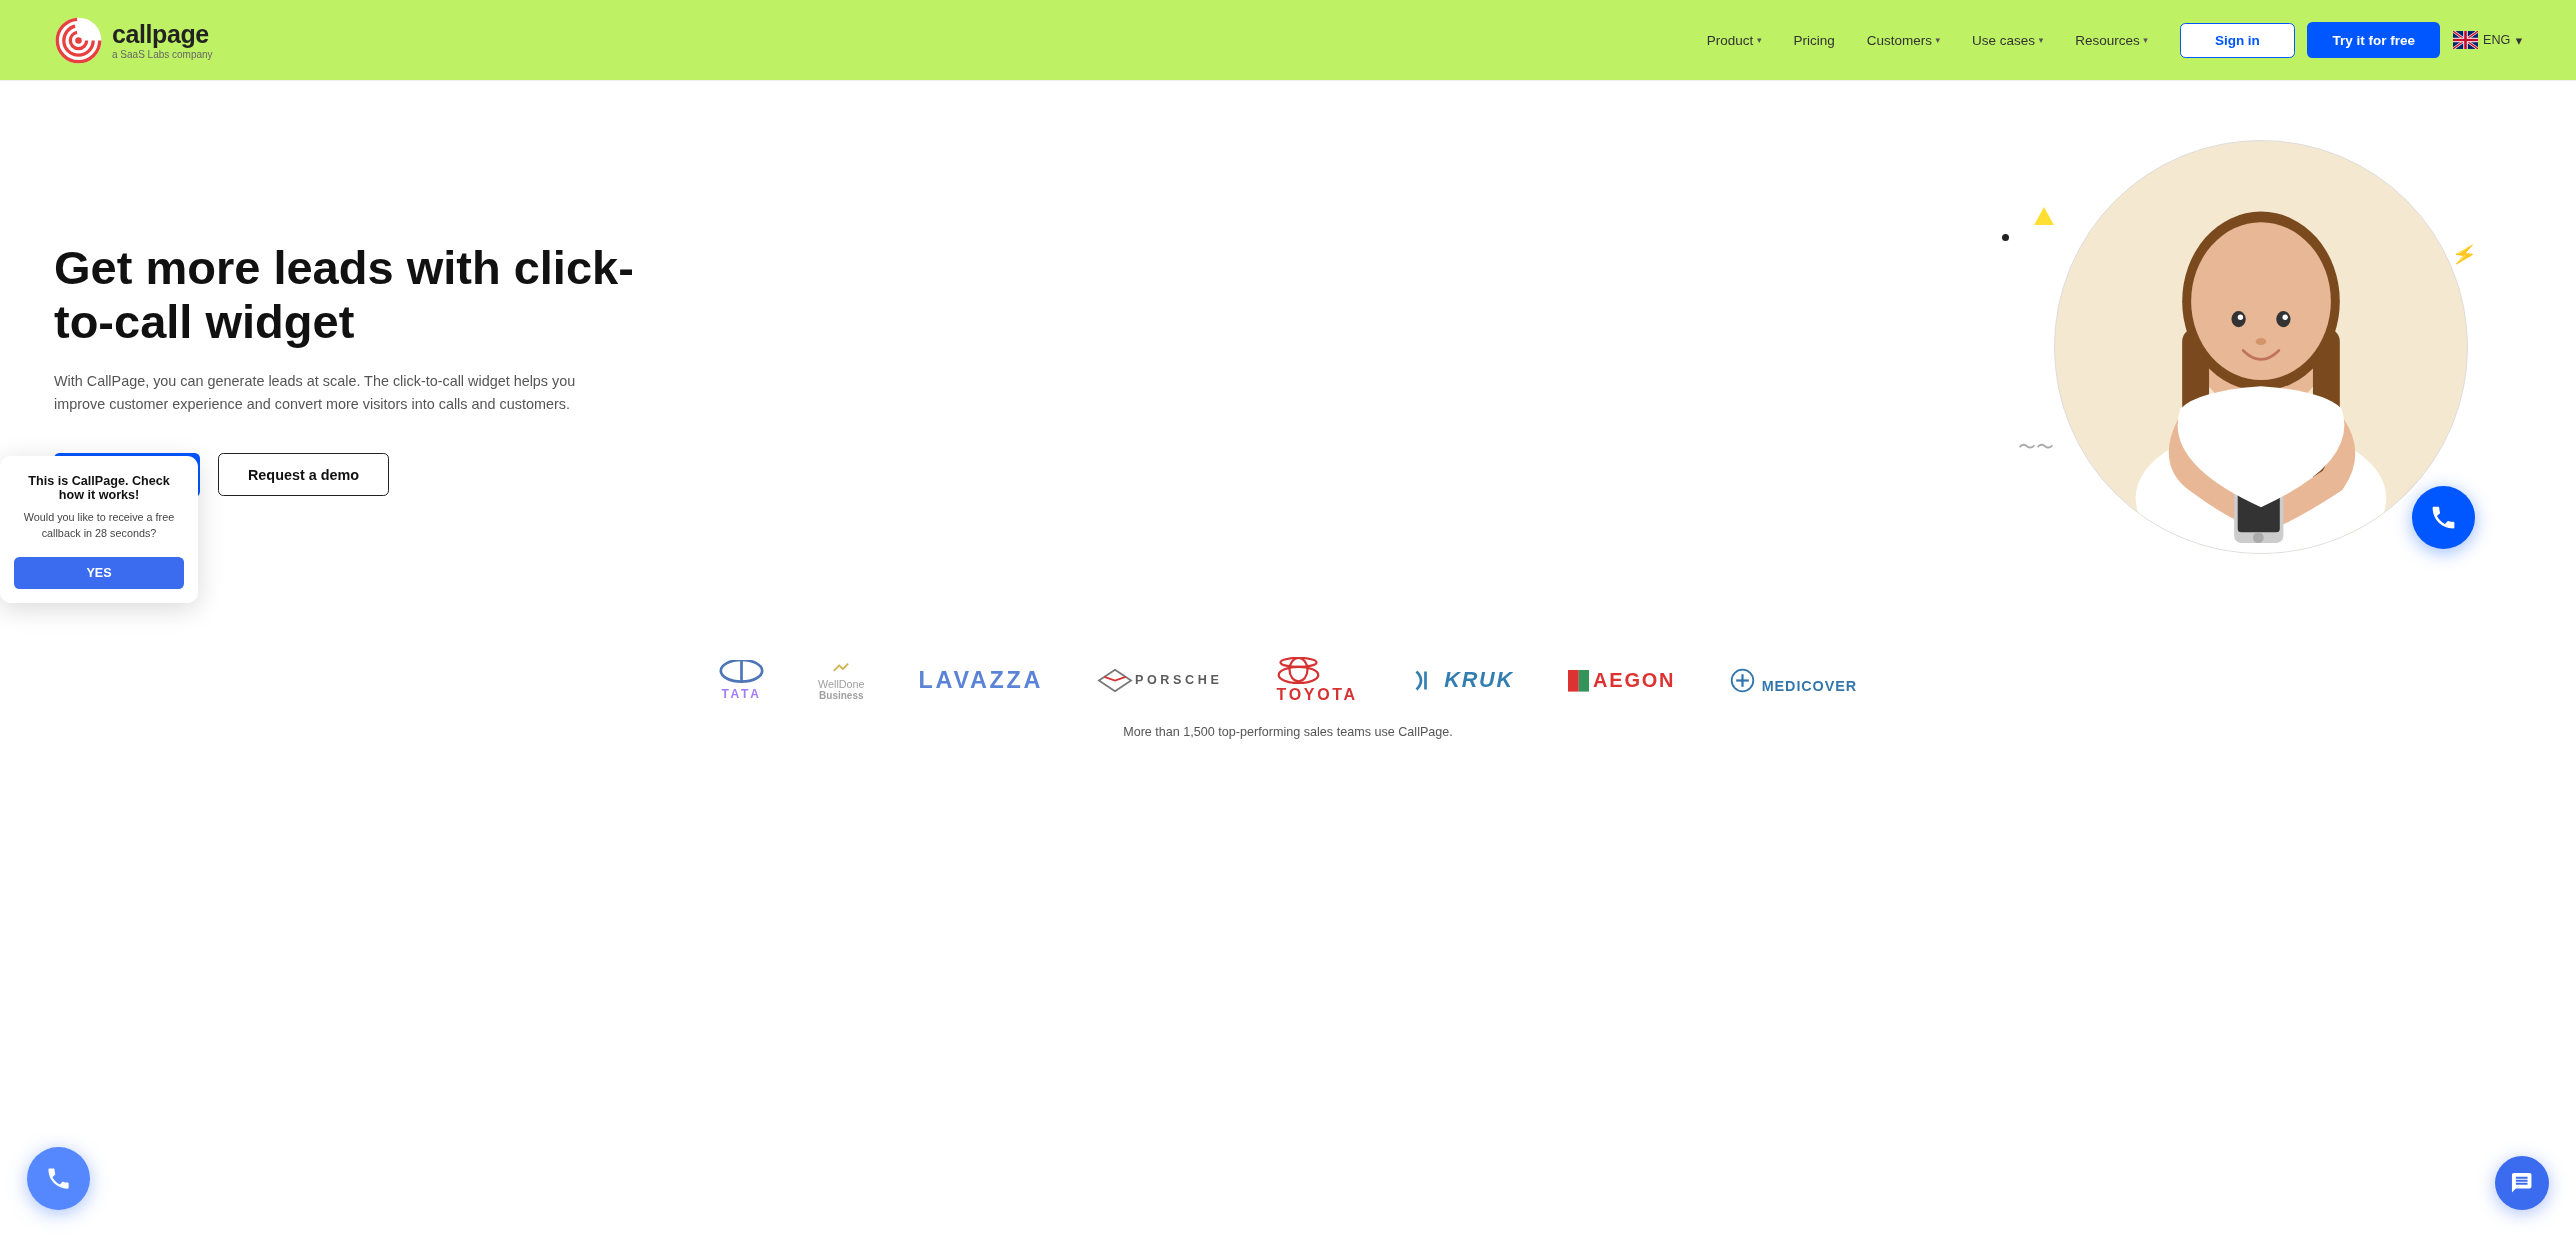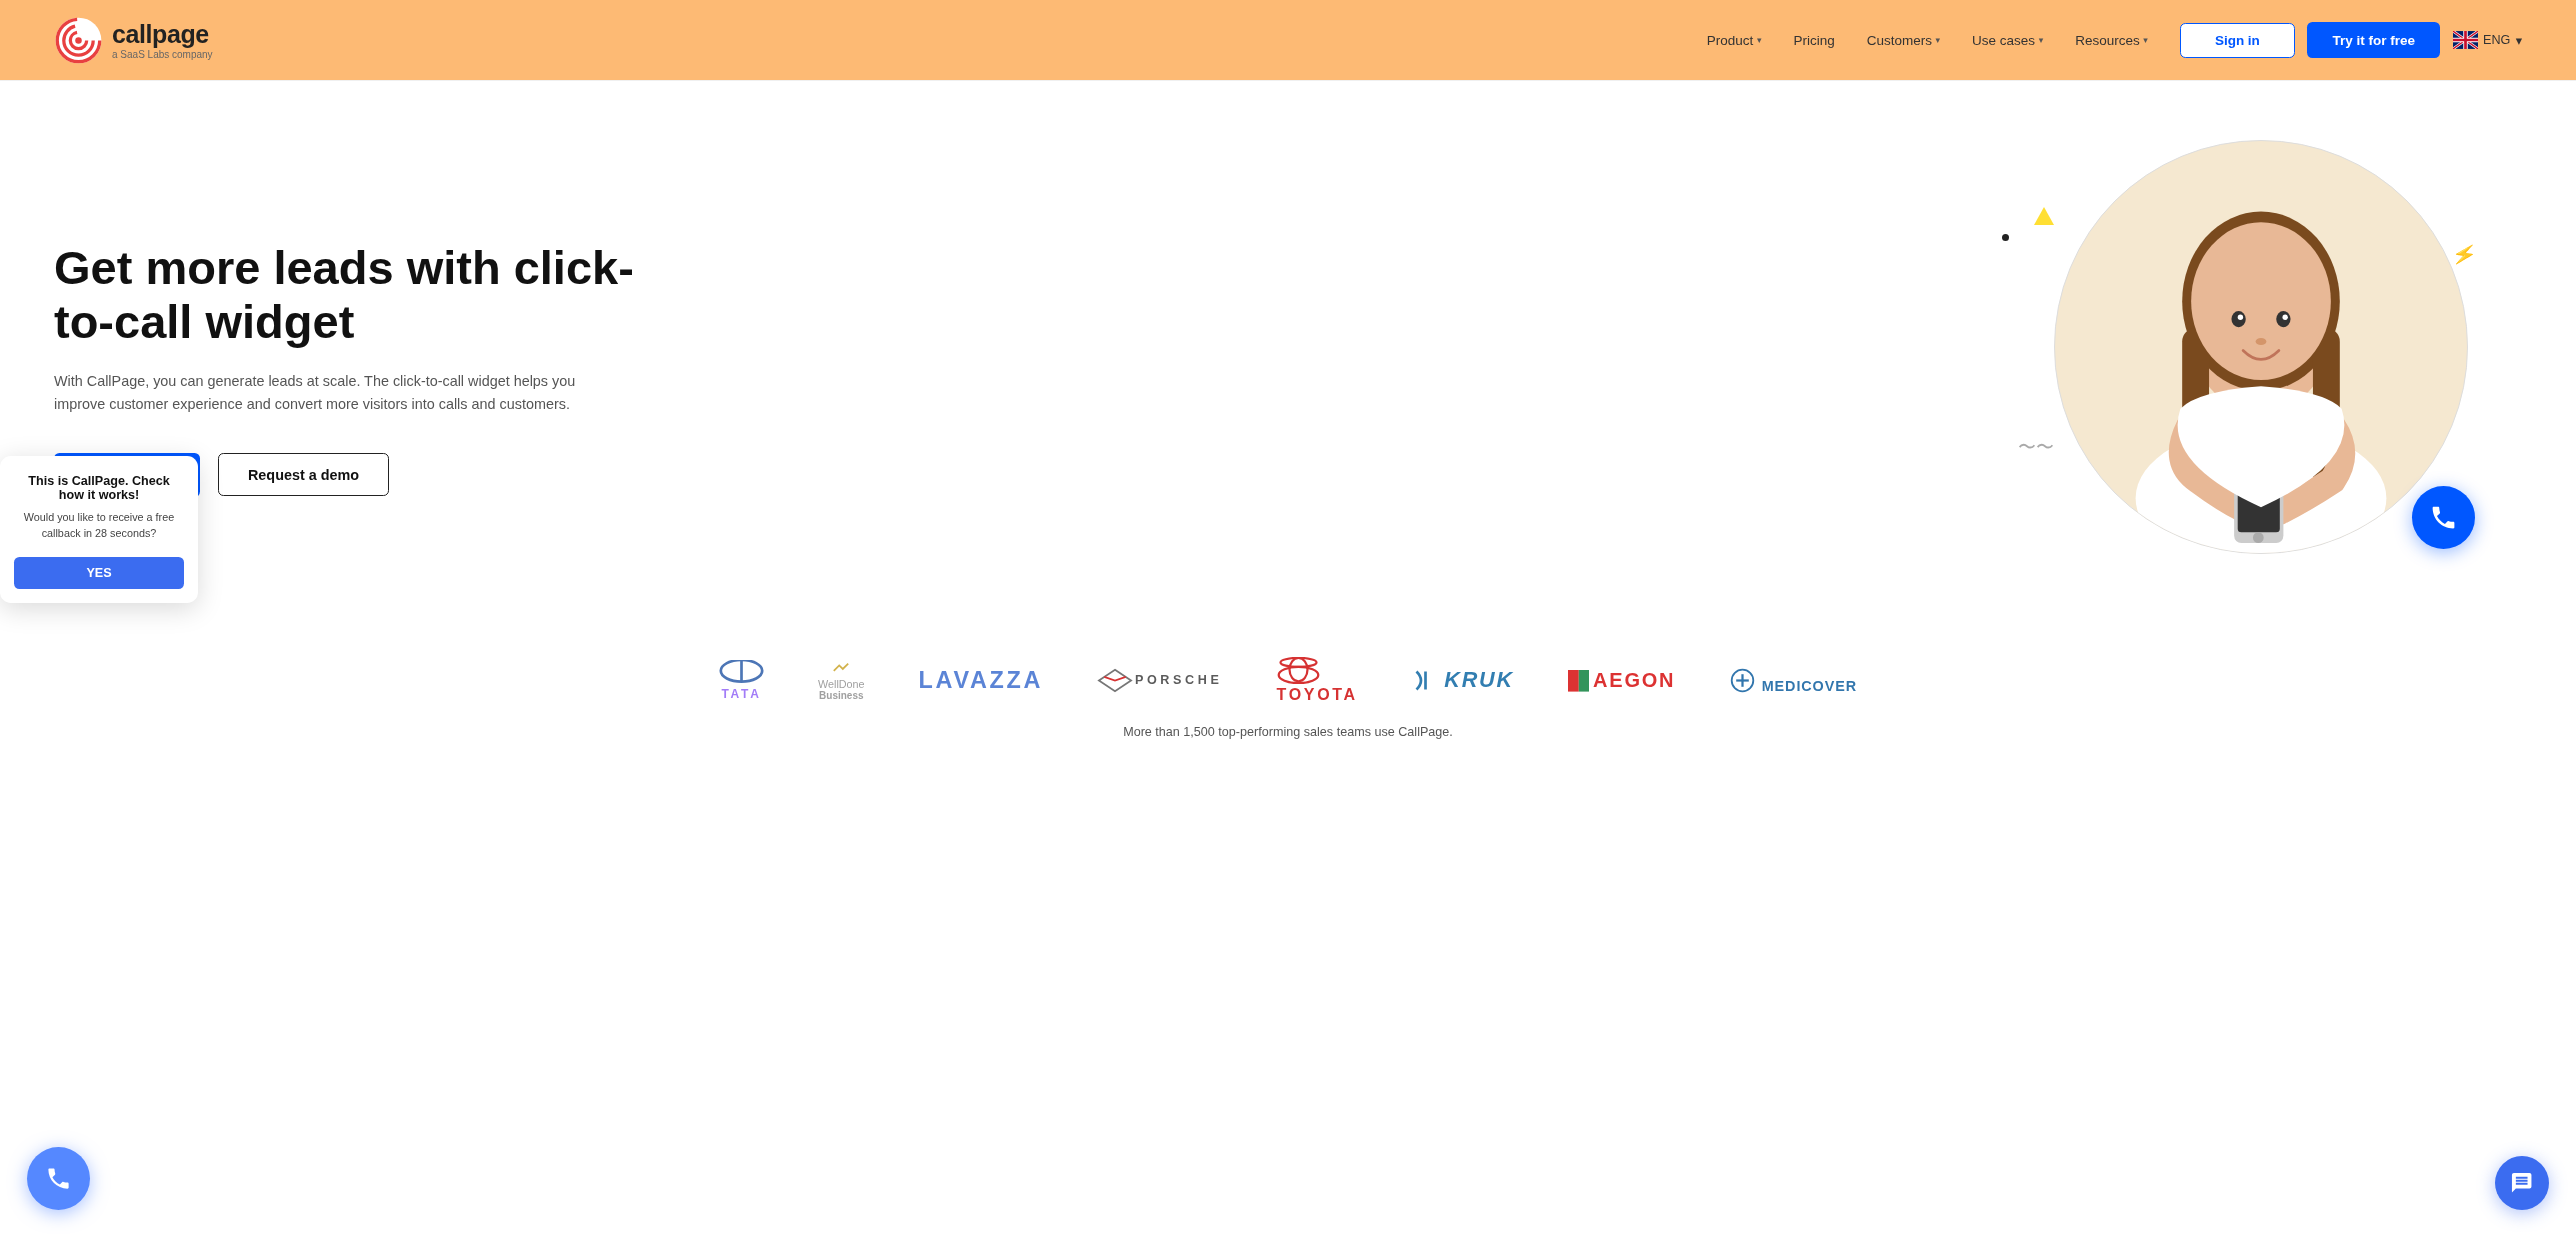--- a/index.html
+++ b/index.html
@@ -4,21 +4,21 @@
   <style>
     * { margin: 0; padding: 0; box-sizing: border-box; }
     body { font-family: -apple-system, BlinkMacSystemFont, 'Segoe UI', sans-serif; background: #fff; overflow-x: hidden; }
 
     
     .navbar {
       display: flex;
       align-items: center;
       padding: 0 54px;
       height: 81px;
-      background: #fdba74;
+      background: #bef264;
       border-bottom: 0.9px solid #f0f0f0;
       position: relative;
       z-index: 100;
     }
     .logo-area {
       display: flex;
       flex-direction: column;
       align-items: flex-start;
       margin-right: auto;
     }

